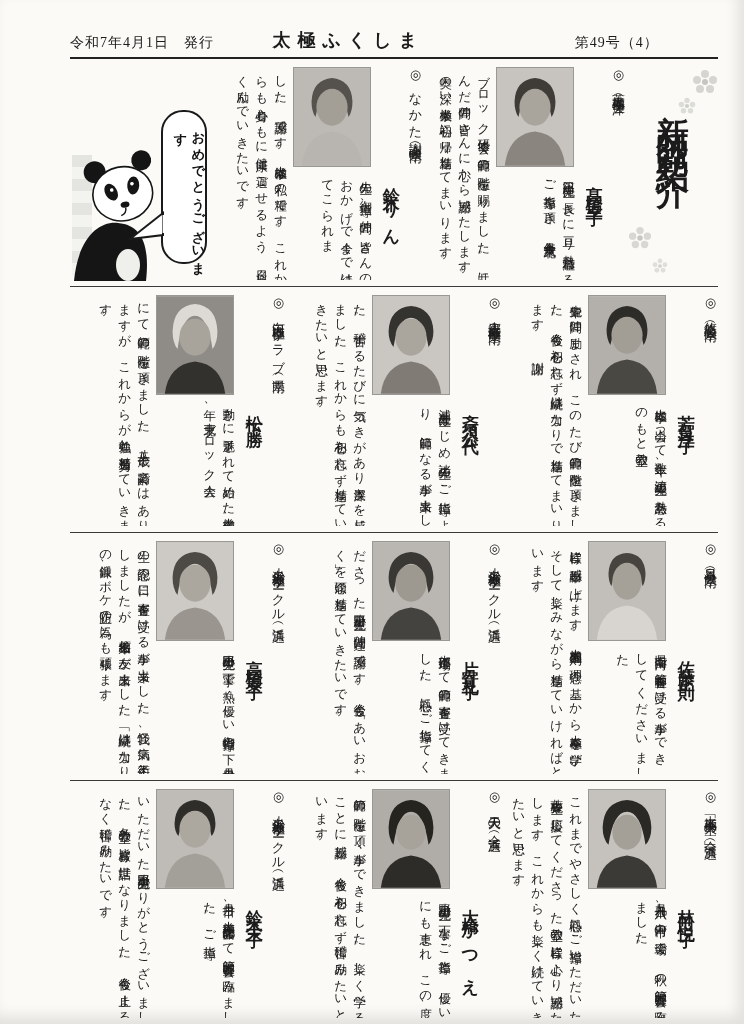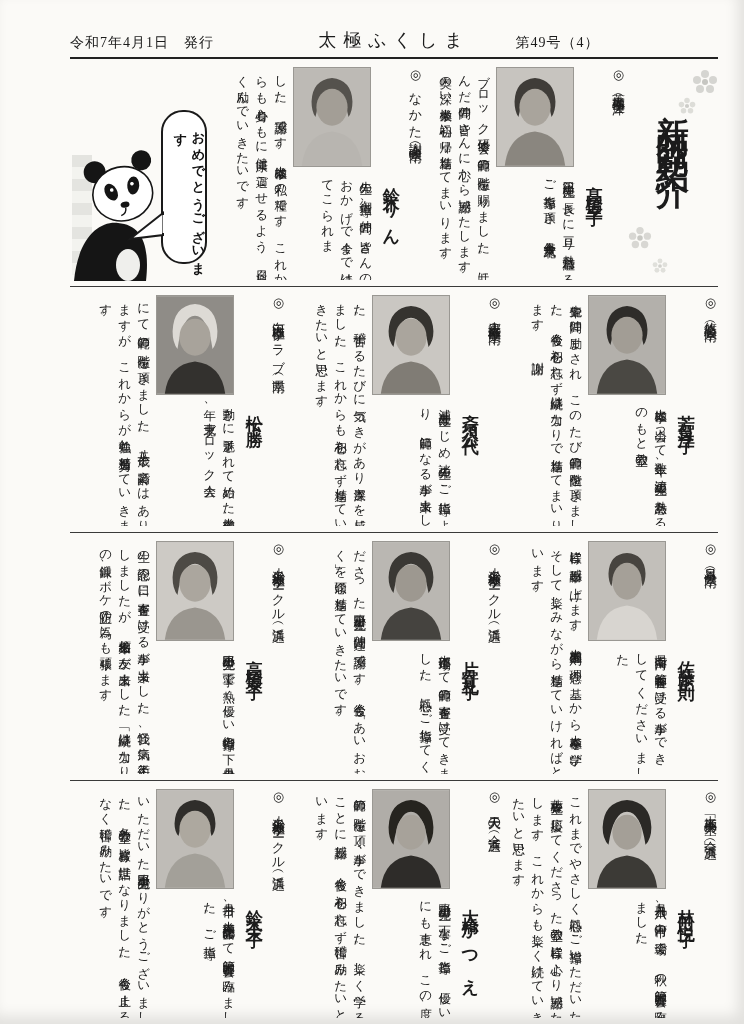--- a/index.html
+++ b/index.html
@@ -4,22 +4,22 @@
 <style>
   html,body{margin:0;padding:0;}
   body{background:#d8d8d4;font-family:"Liberation Serif","DejaVu Serif",serif;color:#1b1b1b;}
   .page{position:relative;width:744px;height:1024px;background:#fbfaf7;margin:0 auto;overflow:hidden;
         box-shadow:inset -6px -8px 14px rgba(0,0,0,0.10);}
   .content{position:absolute;top:28px;left:54px;width:648px;margin-left:16px;}
 
   
   .header{display:flex;align-items:flex-end;border-bottom:2px solid #222;padding-bottom:5px;height:24px;}
   .h-left{flex:1;font-size:14px;letter-spacing:1px;}
-  .h-center{flex:1.2;text-align:center;font-size:18px;font-weight:normal;letter-spacing:7px;}
-  .h-right{flex:1;text-align:left;font-size:14px;letter-spacing:1px;}
+  .h-center{flex:1.2;font-size:18px;font-weight:bold;letter-spacing:7px;}
+  .h-right{flex:1;text-align:center;font-size:14px;letter-spacing:1px;}
 
   
   .row{display:flex;flex-direction:row-reverse;border-bottom:1.5px solid #3a3a3a;
        padding:8px 0 6px;box-sizing:border-box;}
   .row1{height:228px;} .row2{height:246px;} .row3{height:248px;} .row4{height:244px;}
 
   
   .title-block{position:relative;flex:0 0 92px;display:flex;justify-content:center;}
   .title-text{writing-mode:vertical-rl;font-size:33px;font-weight:bold;letter-spacing:15px;padding-top:22px;}
   .flower{position:absolute;opacity:.85;}

